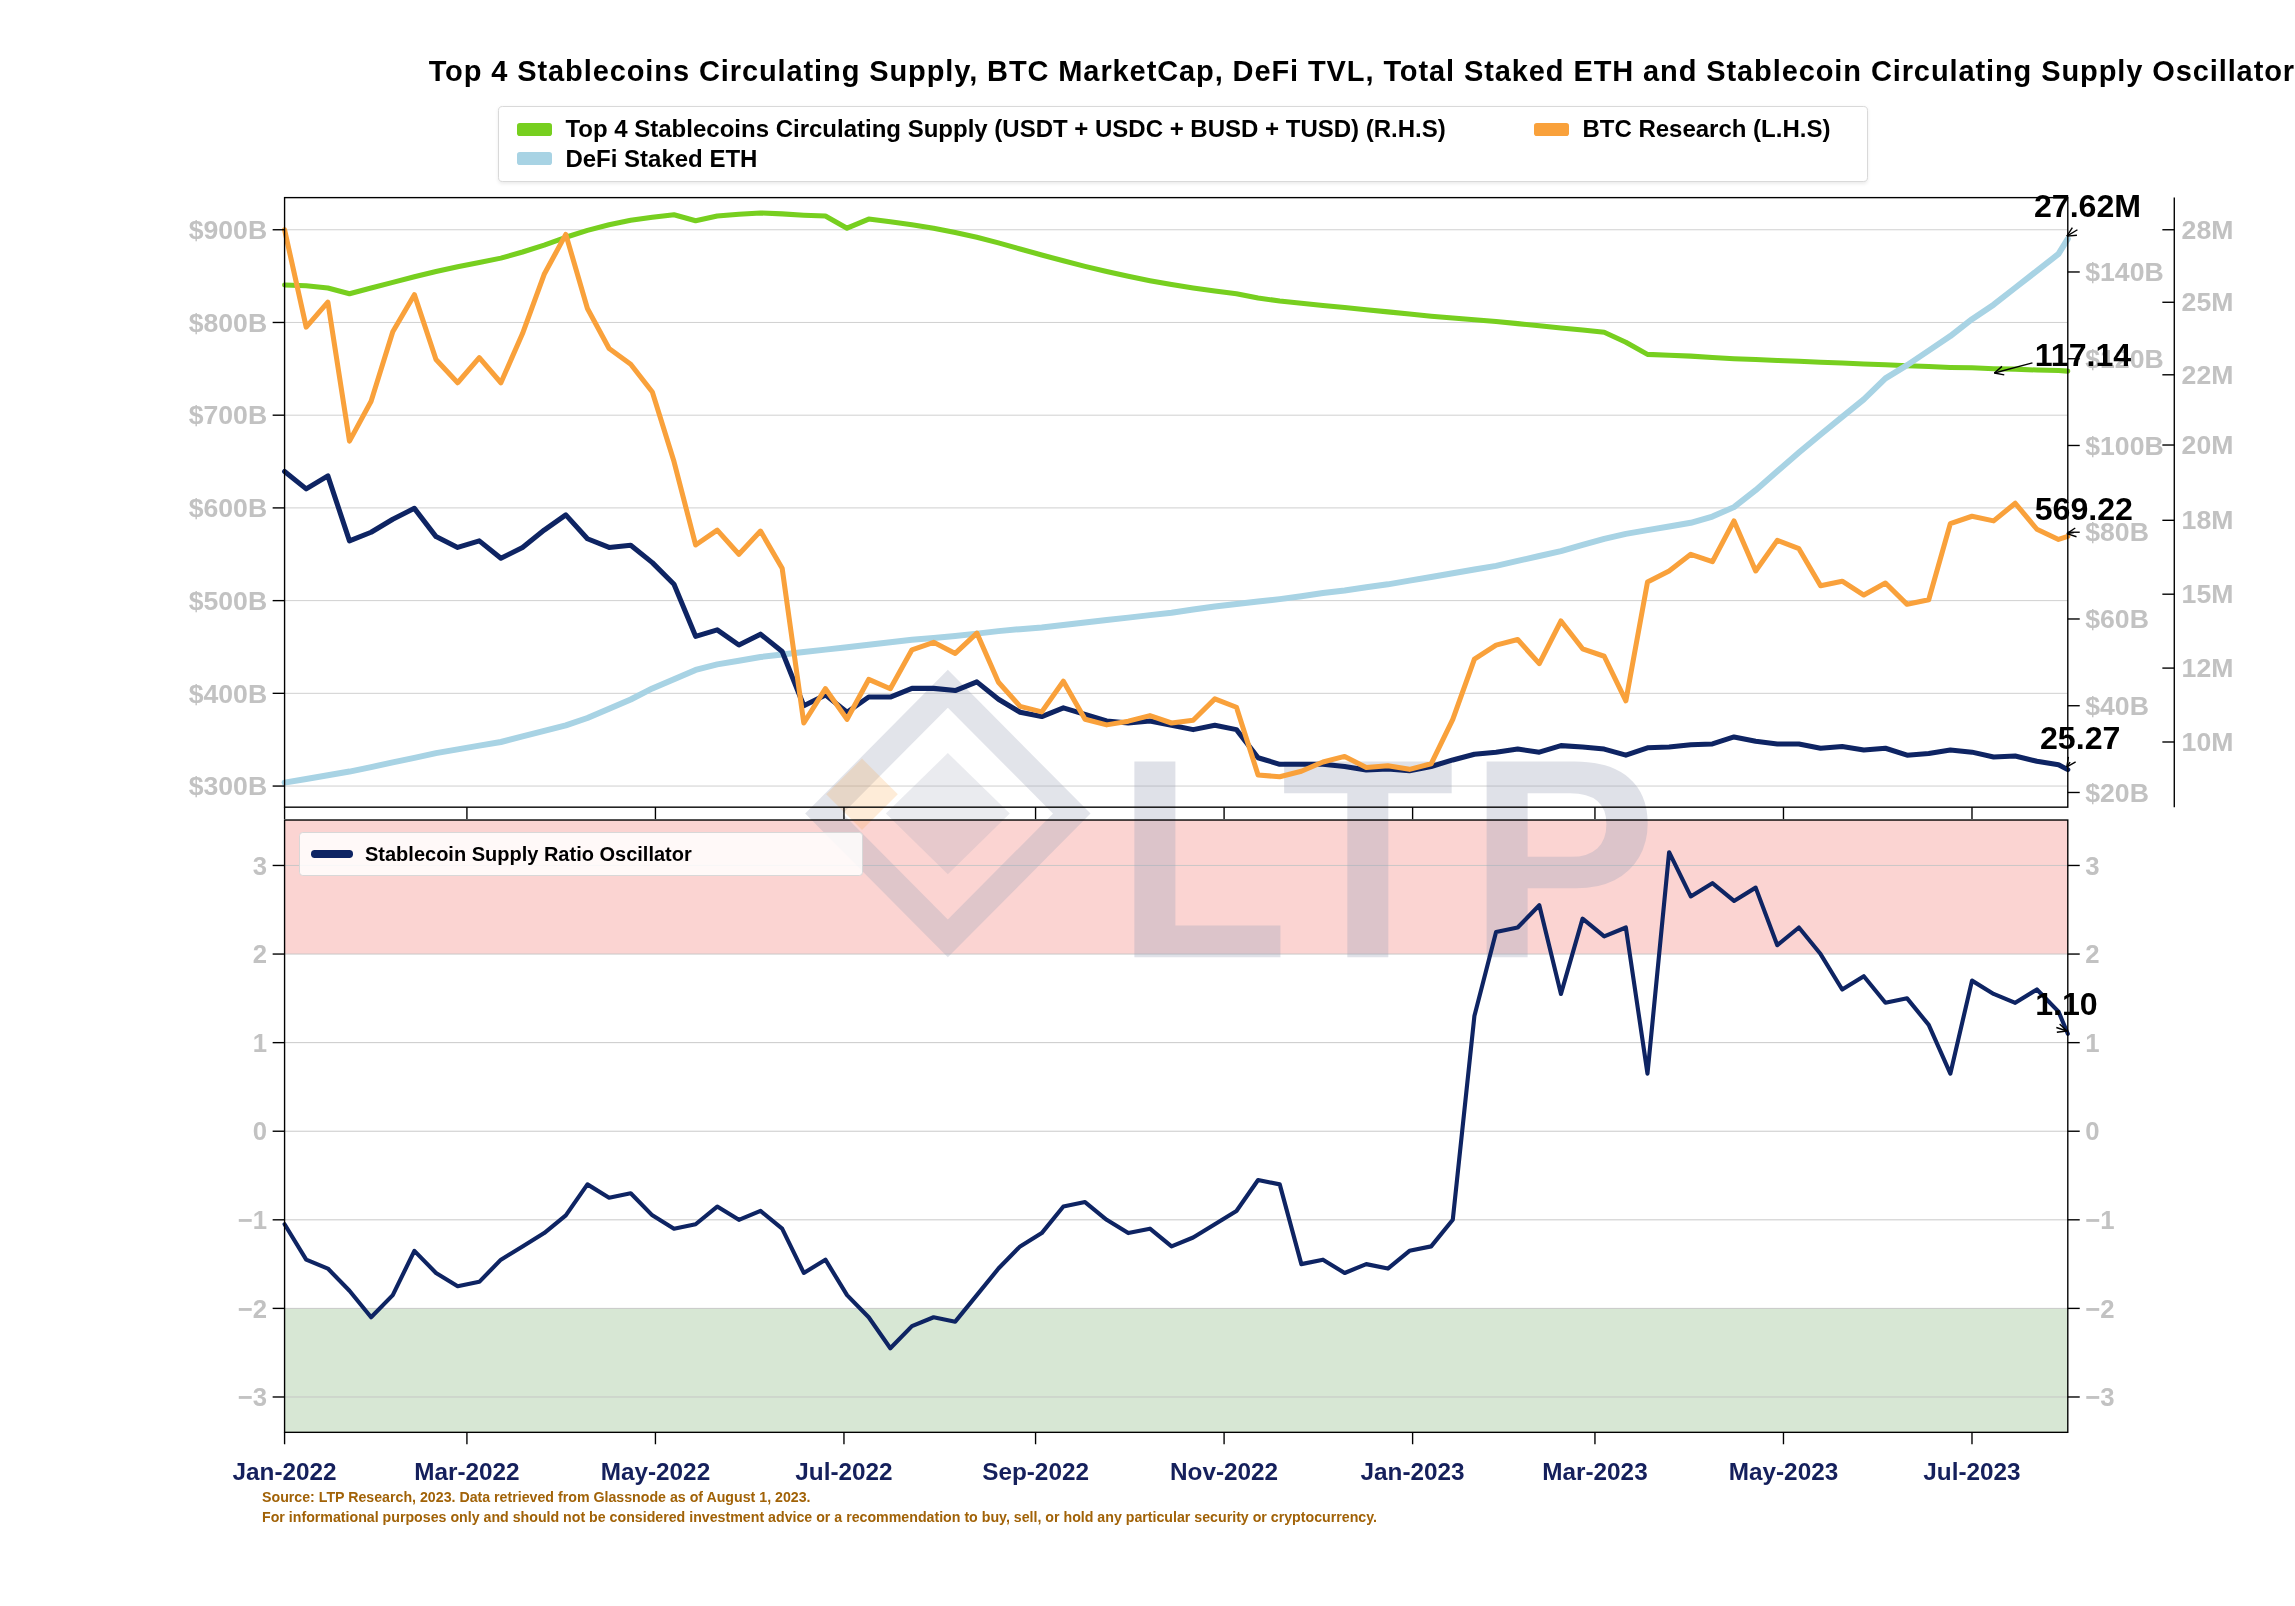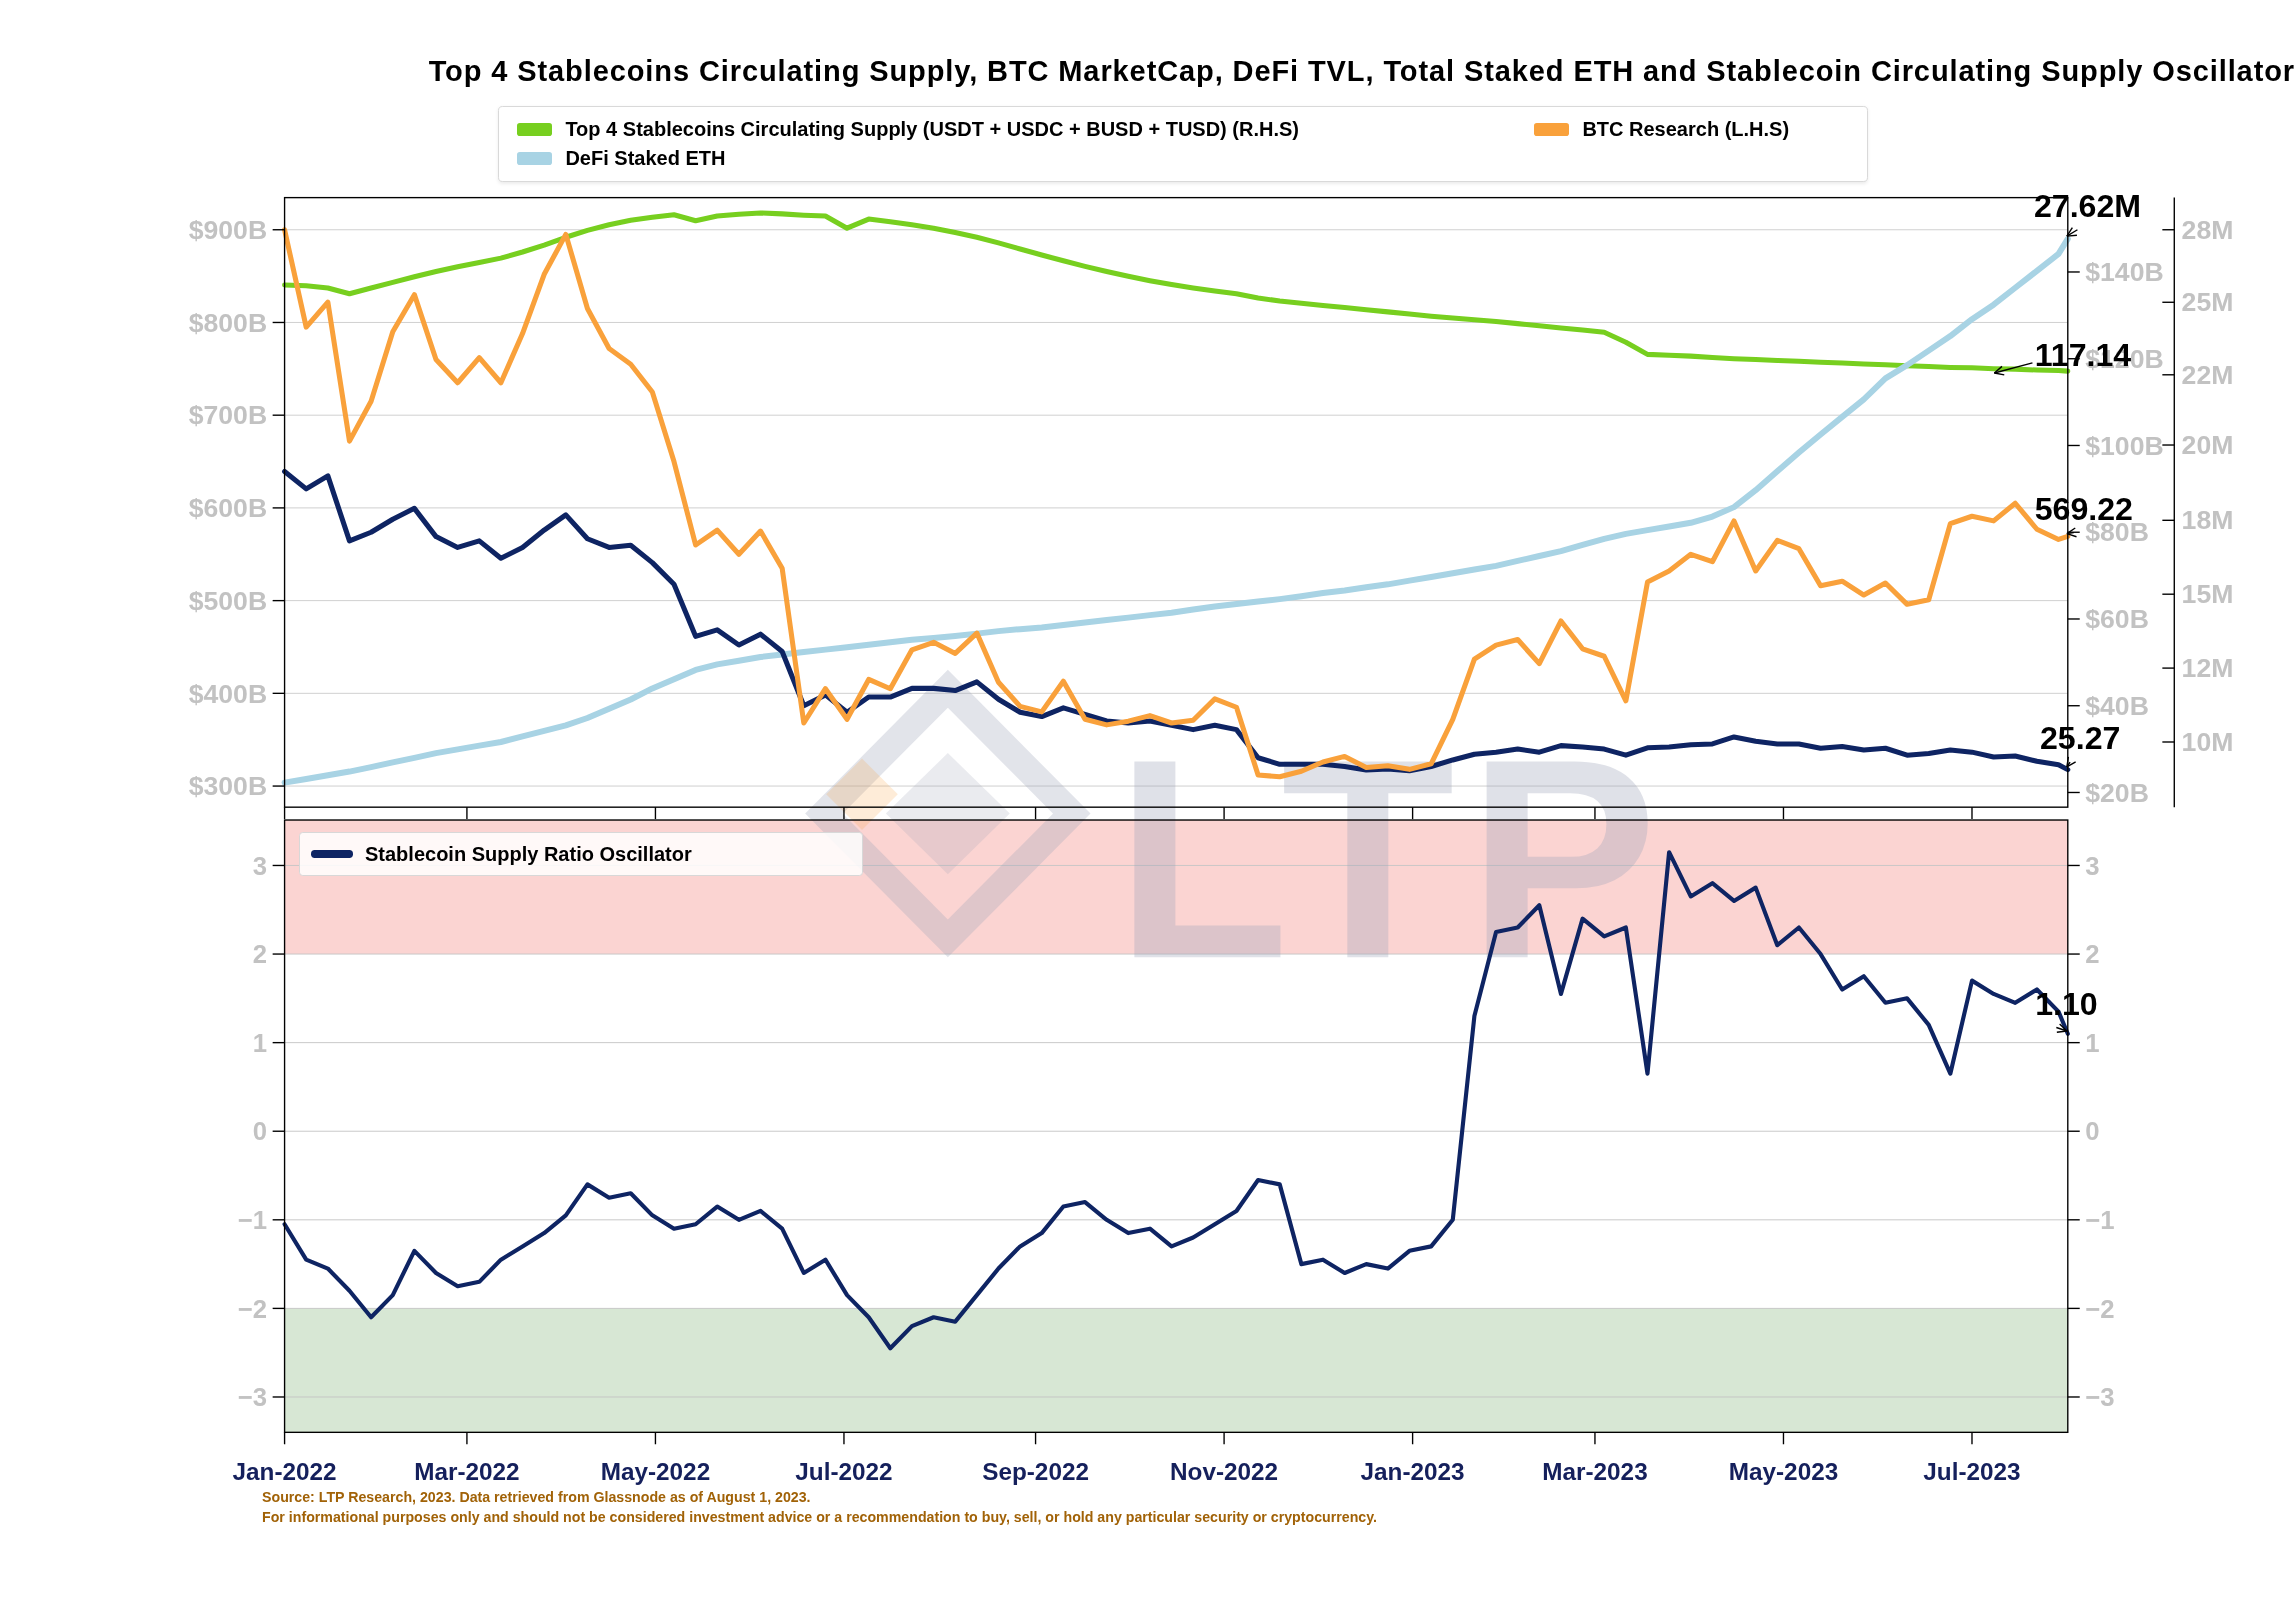--- a/index.html
+++ b/index.html
@@ -8,21 +8,21 @@
   #plot-svg{position:absolute;left:0;top:0;}
   .page-title{position:absolute;left:0;top:55px;width:2295px;text-align:right;
               font-size:29px;font-weight:bold;color:#000;letter-spacing:0.9px;white-space:nowrap;}
   .legend-top{position:absolute;left:498px;top:106px;width:1370px;height:76px;box-sizing:border-box;
               background:#ffffff;border:0.9px solid #d9d9d9;border-radius:4.6px;
               box-shadow:0 1.4px 3.7px rgba(0,0,0,0.08);
               display:grid;grid-template-columns:1017px auto;grid-template-rows:1fr 1fr;
               align-items:center;padding:7.3px 18.4px;}
   .legend-item{display:flex;align-items:center;gap:13px;white-space:nowrap;}
   .legend-swatch{width:35px;height:13px;border-radius:2.8px;flex:0 0 auto;}
-  .legend-label{font-size:20px;font-weight:bold;color:#000;}
+  .legend-label{font-size:24px;font-weight:bold;color:#000;}
   .legend-osc{position:absolute;left:299px;top:832px;width:564px;height:44px;box-sizing:border-box;
               background:rgba(255,255,255,0.85);border:0.9px solid #d8d8d8;border-radius:3.7px;
               display:flex;align-items:center;gap:12px;padding-left:11px;}
   .legend-osc .swatch{width:42px;height:7.3px;border-radius:3.7px;flex:0 0 auto;}
   .legend-osc .legend-label{font-size:20px;}
   .source{position:absolute;left:262px;top:1487px;font-size:14.2px;font-weight:bold;
           color:#a16207;line-height:20px;white-space:nowrap;}
 </style>
 </head>
 <body>

